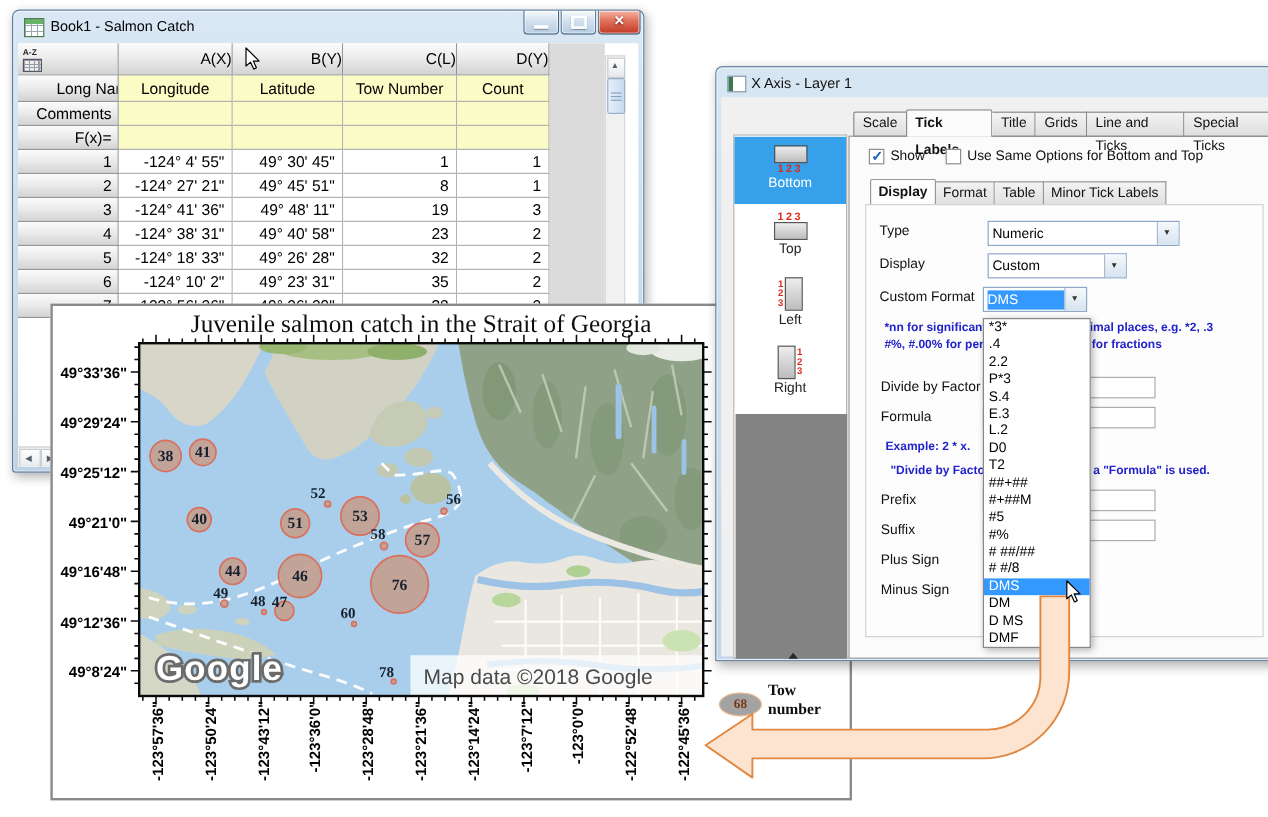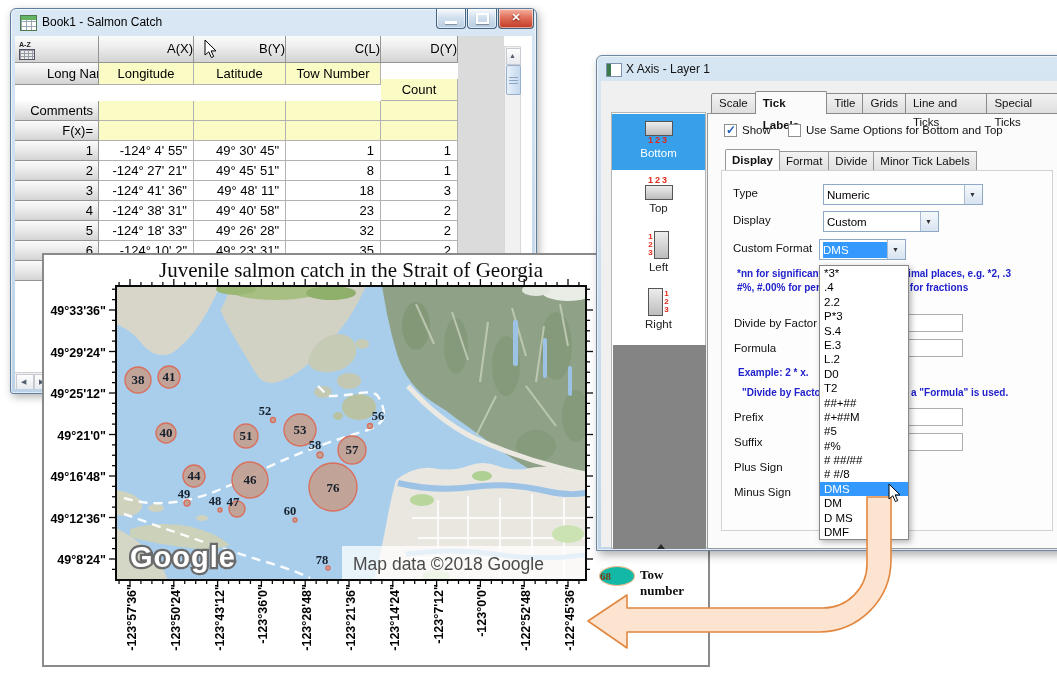--- a/index.html
+++ b/index.html
@@ -53,22 +53,22 @@
 
   
   #mapwin{position:absolute;left:42px;top:253px;width:668px;height:414px;background:#fff;
         border:2px solid #8a8a8a;box-sizing:border-box;z-index:2}
   #map-title{position:absolute;left:72px;top:3px;width:470px;text-align:center;
         font-family:"Liberation Serif",serif;font-size:21px;color:#0e0e0e}
   #map-svg{position:absolute;left:64px;top:23px}
   .ylab{position:absolute;left:0;width:62px;text-align:right;font-weight:bold;font-size:12.5px;color:#000}
   .xlab{position:absolute;width:80px;height:14px;transform:rotate(-90deg);text-align:right;
         font-weight:bold;font-size:12.5px;color:#000;line-height:14px}
-  #legend-oval{position:absolute;left:555px;top:311px;width:34px;height:18px;border-radius:50%;
-        background:#14b8a6;border:1px solid #ECB98C;text-align:left;
+  #legend-oval{position:absolute;left:555px;top:322px;width:34px;height:18px;border-radius:50%;
+        background:#a3a3a3;border:1px solid #ECB98C;text-align:center;
         font:bold 11px/18px "Liberation Serif",serif;color:#7A3A12}
   #legend-text{position:absolute;left:596px;top:312px;font:bold 13px "Liberation Serif",serif;color:#0d0d0d}
 
   
   #dlg{position:absolute;left:596px;top:55px;width:466px;height:494px;z-index:3;
         background:linear-gradient(#d7e6f3,#c2d6e8);border:1px solid #6e87a0;border-radius:6px 6px 0 0;
         box-shadow:inset 0 0 0 1px rgba(255,255,255,.55),3px 4px 10px rgba(0,0,0,.32)}
   #dlg-icon{position:absolute;left:9px;top:7px;width:14px;height:12px;background:#fff;border:1px solid #7d93ab;
         background-image:linear-gradient(90deg,#3a7a4e 0 4px,rgba(0,0,0,0) 4px)}
   #dlg-title{position:absolute;left:29px;top:6px;font-size:12px;color:#121212}
@@ -137,21 +137,21 @@
           <div class="ws-cell ws-h" style="width: 95px; height: 27px; line-height: 26px;">A(X)</div>
           <div class="ws-cell ws-h" style="width: 92px; height: 27px; line-height: 26px;">B(Y)</div>
           <div class="ws-cell ws-h" style="width: 95px; height: 27px; line-height: 26px;">C(L)</div>
           <div class="ws-cell ws-h" style="width: 77px; height: 27px; line-height: 26px;">D(Y)</div>
         </div>
         <div class="ws-row">
           <div class="ws-cell ws-rh" style="width: 84px; height: 22px; line-height: 21px; padding-left: 32px;">Long Name</div>
           <div class="ws-cell ws-spec" style="width: 95px; height: 22px; line-height: 21px;">Longitude</div>
           <div class="ws-cell ws-spec" style="width: 92px; height: 22px; line-height: 21px;">Latitude</div>
           <div class="ws-cell ws-spec" style="width: 95px; height: 22px; line-height: 21px;">Tow Number</div>
-          <div class="ws-cell ws-spec" style="width: 77px; height: 22px; line-height: 21px; margin-top: 16px;">Count</div>
+          <div class="ws-cell ws-spec" style="width: 77px; height: 22px; line-height: 21px;">Count</div>
         </div>
         <div class="ws-row">
           <div class="ws-cell ws-rh" style="width: 84px; height: 20px; line-height: 19px;">Comments</div>
           <div class="ws-cell ws-spec" style="width: 95px; height: 20px; line-height: 19px;"></div>
           <div class="ws-cell ws-spec" style="width: 92px; height: 20px; line-height: 19px;"></div>
           <div class="ws-cell ws-spec" style="width: 95px; height: 20px; line-height: 19px;"></div>
           <div class="ws-cell ws-spec" style="width: 77px; height: 20px; line-height: 19px;"></div>
         </div>
         <div class="ws-row">
           <div class="ws-cell ws-rh" style="width: 84px; height: 20px; line-height: 19px;">F(x)=</div>
@@ -171,21 +171,21 @@
           <div class="ws-cell ws-rh" style="width: 84px; height: 20px; line-height: 19px;">2</div>
           <div class="ws-cell ws-d" style="width: 95px; height: 20px; line-height: 19px;">-124° 27' 21"</div>
           <div class="ws-cell ws-d" style="width: 92px; height: 20px; line-height: 19px;">49° 45' 51"</div>
           <div class="ws-cell ws-d" style="width: 95px; height: 20px; line-height: 19px;">8</div>
           <div class="ws-cell ws-d" style="width: 77px; height: 20px; line-height: 19px;">1</div>
         </div>
         <div class="ws-row">
           <div class="ws-cell ws-rh" style="width: 84px; height: 20px; line-height: 19px;">3</div>
           <div class="ws-cell ws-d" style="width: 95px; height: 20px; line-height: 19px;">-124° 41' 36"</div>
           <div class="ws-cell ws-d" style="width: 92px; height: 20px; line-height: 19px;">49° 48' 11"</div>
-          <div class="ws-cell ws-d" style="width: 95px; height: 20px; line-height: 19px;">18</div>
+          <div class="ws-cell ws-d" style="width: 95px; height: 20px; line-height: 19px;">19</div>
           <div class="ws-cell ws-d" style="width: 77px; height: 20px; line-height: 19px;">3</div>
         </div>
         <div class="ws-row">
           <div class="ws-cell ws-rh" style="width: 84px; height: 20px; line-height: 19px;">4</div>
           <div class="ws-cell ws-d" style="width: 95px; height: 20px; line-height: 19px;">-124° 38' 31"</div>
           <div class="ws-cell ws-d" style="width: 92px; height: 20px; line-height: 19px;">49° 40' 58"</div>
           <div class="ws-cell ws-d" style="width: 95px; height: 20px; line-height: 19px;">23</div>
           <div class="ws-cell ws-d" style="width: 77px; height: 20px; line-height: 19px;">2</div>
         </div>
         <div class="ws-row">
@@ -557,21 +557,21 @@
   </div>
 
   <div class="cb checked" style="left:127px;top:68px"></div>
   <div class="cblabel" style="left:145px;top:68px">Show</div>
   <div class="cb" style="left:191px;top:68px"></div>
   <div class="cblabel" style="left:209px;top:68px">Use Same Options for Bottom and Top</div>
 
   <div id="dlg-subtabs">
     <div class="stab active">Display</div>
     <div class="stab">Format</div>
-    <div class="stab">Divide</div>
+    <div class="stab">Table</div>
     <div class="stab">Minor Tick Labels</div>
   </div>
   <div id="dlg-panel"></div>
 
   <div class="flabel" style="left:136px;top:131px">Type</div>
   <div class="combo" style="left:226px;top:128px;width:160px">
     <div class="cval">Numeric</div>
     <div class="cbtn"></div>
   </div>
   <div class="flabel" style="left:136px;top:158px">Display</div>

